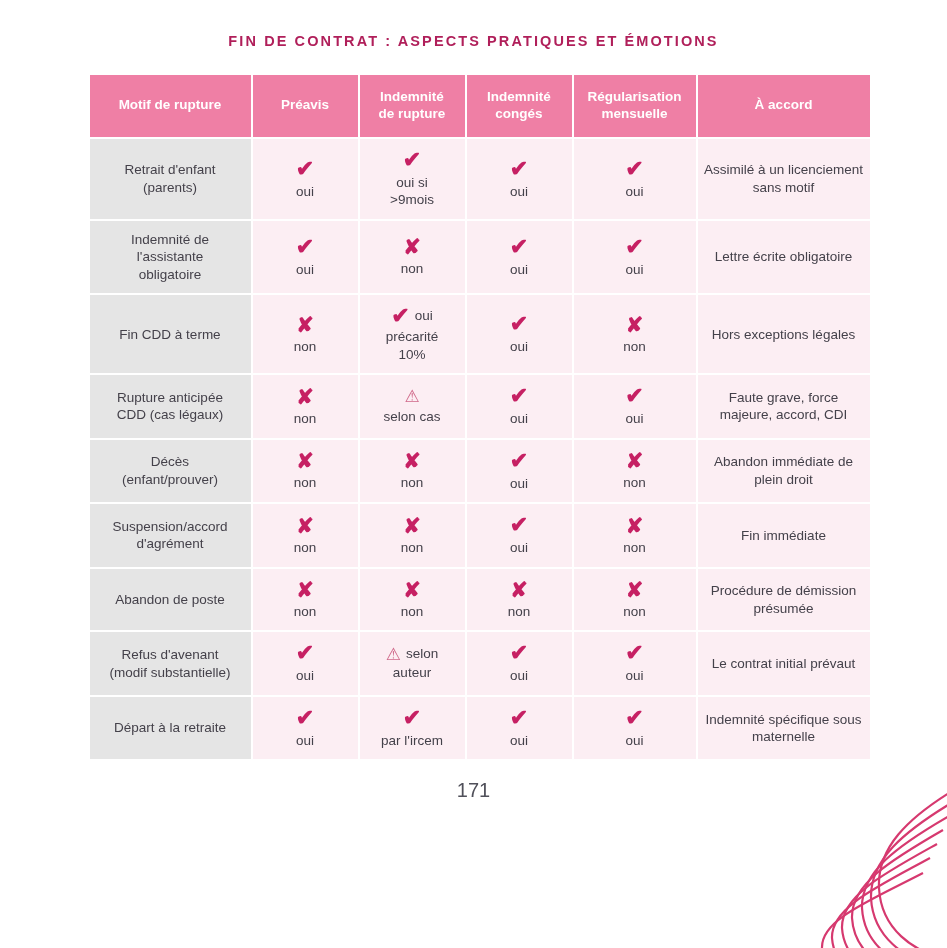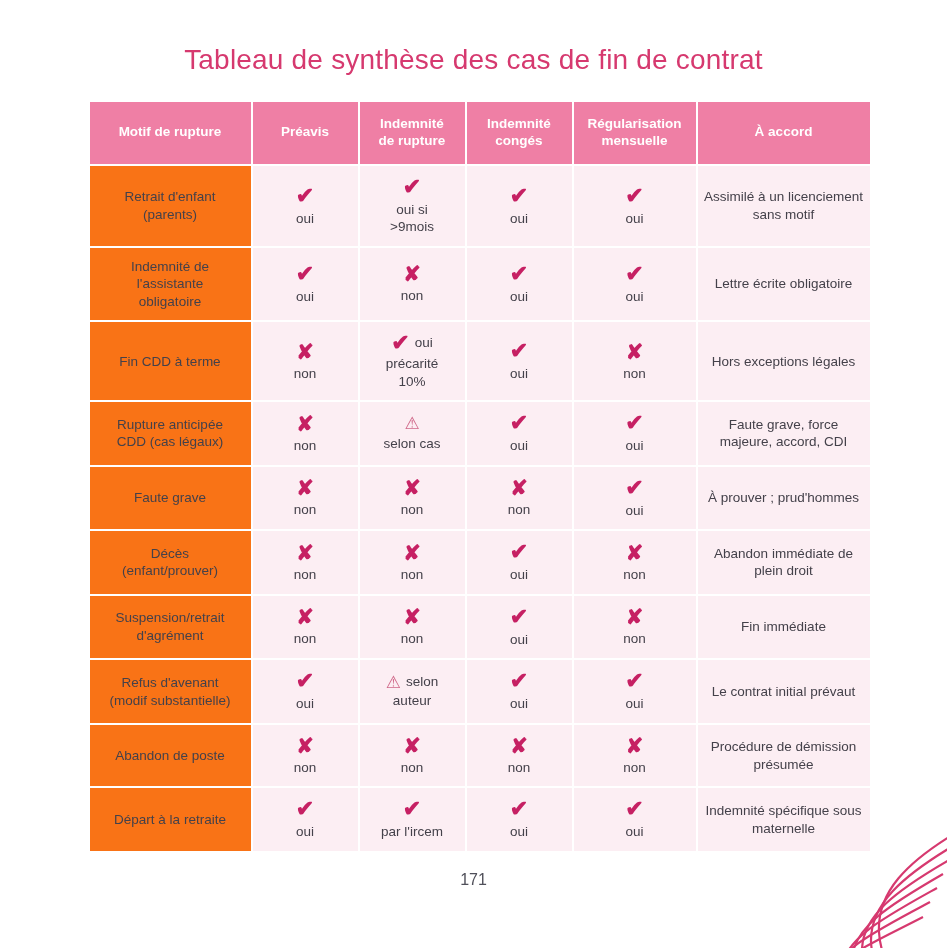--- a/index.html
+++ b/index.html
@@ -60,21 +60,21 @@
   table.synth td {
     background: #fceef3;
     text-align: center;
     vertical-align: middle;
     font-size: 13.5px;
     color: #44414a;
     padding: 10px 6px;
     line-height: 1.3;
   }
   table.synth td.motif {
-    background: #f97316;
+    background: #e5e5e5;
     font-size: 13.5px;
     padding: 10px 8px;
   }
   col.c-motif { width: 161px; }
   col.c-preavis { width: 105px; }
   col.c-indrupt { width: 105px; }
   col.c-indconges { width: 105px; }
   col.c-regul { width: 122px; }
   col.c-savoir { width: 172px; }
 
@@ -109,40 +109,40 @@
     gap: 5px;
   }
   .inline-cell .mark { margin-bottom: 0; }
   .inline-text {
     text-align: left;
     font-size: 13.5px;
     line-height: 1.25;
   }
   .page-number {
     text-align: center;
-    font-size: 16px;
+    font-size: 20px;
     color: #50505a;
     margin-top: 18px;
   }
   .deco {
     position: absolute;
     right: -10px;
     bottom: -20px;
     width: 230px;
     height: 190px;
     pointer-events: none;
   }
 </style>
 </head>
 <body>
 
 <div class="page">
 
-
-  <div class="page-title">Tableau de synthèse des cas de fin de contrat</div>
+  <div class="header-eyebrow">FIN DE CONTRAT : ASPECTS PRATIQUES ET ÉMOTIONS</div>
+
 
   <div class="table-wrap">
     <table class="synth">
       <colgroup>
         <col class="c-motif">
           <col class="c-preavis">
           <col class="c-indrupt">
         <col class="c-indconges">
           <col class="c-regul">
           <col class="c-savoir">
@@ -268,42 +268,20 @@
             <span class="mark check">✔</span>
             <span class="lbl">oui</span>
           </td>
           <td>
             <span class="mark check">✔</span>
             <span class="lbl">oui</span>
           </td>
           <td>Faute grave, force majeure, accord, CDI</td>
         </tr>
 
-        <tr>
-          <td class="motif">
-            <span>Faute grave</span>
-          </td>
-          <td>
-            <span class="mark cross">✘</span>
-            <span class="lbl">non</span>
-          </td>
-          <td>
-            <span class="mark cross">✘</span>
-            <span class="lbl">non</span>
-          </td>
-          <td>
-            <span class="mark cross">✘</span>
-            <span class="lbl">non</span>
-          </td>
-          <td>
-            <span class="mark check">✔</span>
-            <span class="lbl">oui</span>
-          </td>
-          <td>À prouver ; prud'hommes</td>
-        </tr>
 
         <tr>
           <td class="motif">
             <span>Décès</span><br>
             <span>(enfant/prouver)</span>
           </td>
           <td>
             <span class="mark cross">✘</span>
             <span class="lbl">non</span>
           </td>
@@ -317,40 +295,63 @@
           </td>
           <td>
             <span class="mark cross">✘</span>
             <span class="lbl">non</span>
           </td>
           <td>Abandon immédiate de plein droit</td>
         </tr>
 
         <tr>
           <td class="motif">
-            <span>Suspension/retrait</span><br>
+            <span>Suspension/accord</span><br>
             <span>d'agrément</span>
           </td>
           <td>
             <span class="mark cross">✘</span>
             <span class="lbl">non</span>
           </td>
           <td>
             <span class="mark cross">✘</span>
             <span class="lbl">non</span>
           </td>
           <td>
             <span class="mark check">✔</span>
             <span class="lbl">oui</span>
           </td>
           <td>
             <span class="mark cross">✘</span>
             <span class="lbl">non</span>
           </td>
           <td>Fin immédiate</td>
+        </tr>
+
+        <tr>
+          <td class="motif">
+            <span>Abandon de poste</span>
+          </td>
+          <td>
+            <span class="mark cross">✘</span>
+            <span class="lbl">non</span>
+          </td>
+          <td>
+            <span class="mark cross">✘</span>
+            <span class="lbl">non</span>
+          </td>
+          <td>
+            <span class="mark cross">✘</span>
+            <span class="lbl">non</span>
+          </td>
+          <td>
+            <span class="mark cross">✘</span>
+            <span class="lbl">non</span>
+          </td>
+          <td>Procédure de démission présumée</td>
         </tr>
 
         <tr>
           <td class="motif">
             <span>Refus d'avenant</span><br>
             <span>(modif substantielle)</span>
           </td>
           <td>
             <span class="mark check">✔</span>
             <span class="lbl">oui</span>
@@ -364,43 +365,20 @@
           </td>
           <td>
             <span class="mark check">✔</span>
             <span class="lbl">oui</span>
           </td>
           <td>
             <span class="mark check">✔</span>
             <span class="lbl">oui</span>
           </td>
           <td>Le contrat initial prévaut</td>
-        </tr>
-
-        <tr>
-          <td class="motif">
-            <span>Abandon de poste</span>
-          </td>
-          <td>
-            <span class="mark cross">✘</span>
-            <span class="lbl">non</span>
-          </td>
-          <td>
-            <span class="mark cross">✘</span>
-            <span class="lbl">non</span>
-          </td>
-          <td>
-            <span class="mark cross">✘</span>
-            <span class="lbl">non</span>
-          </td>
-          <td>
-            <span class="mark cross">✘</span>
-            <span class="lbl">non</span>
-          </td>
-          <td>Procédure de démission présumée</td>
         </tr>
 
         <tr>
           <td class="motif">
             <span>Départ à la retraite</span>
           </td>
           <td>
             <span class="mark check">✔</span>
             <span class="lbl">oui</span>
           </td>

